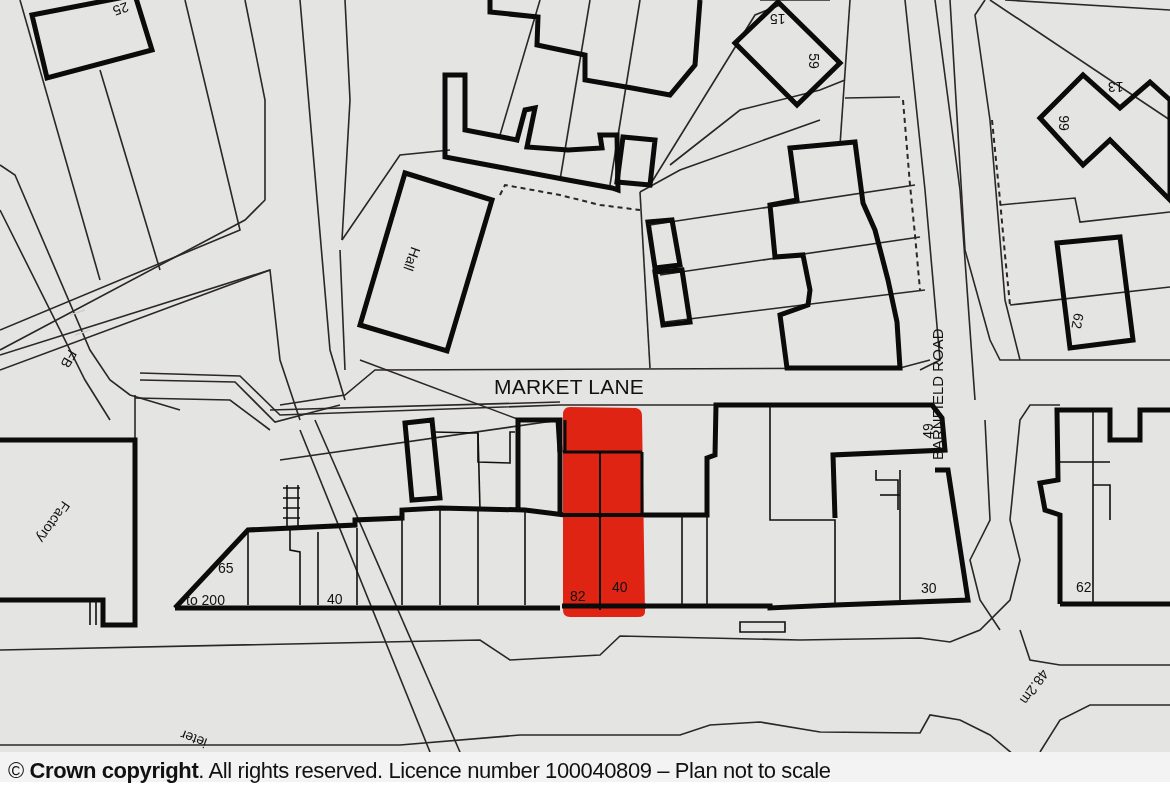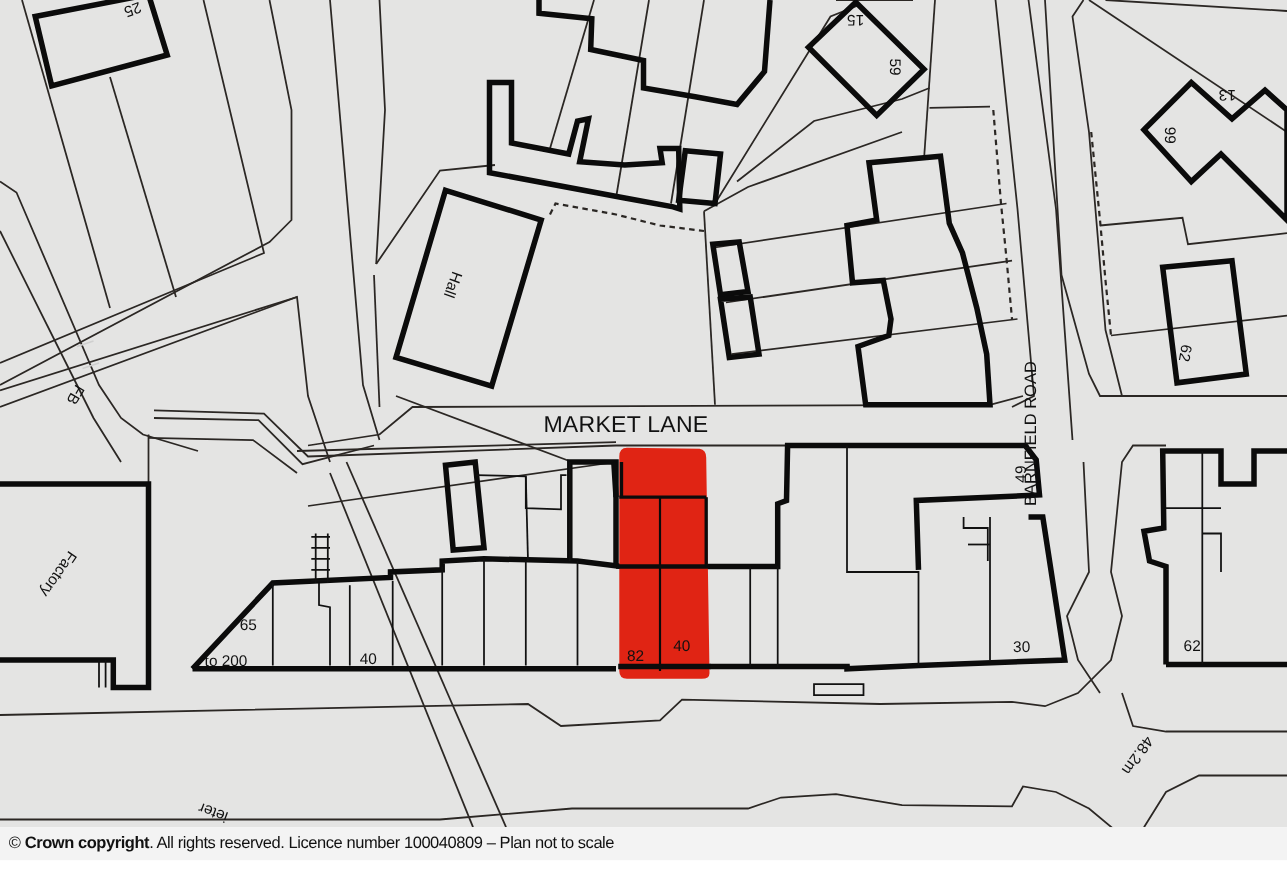--- a/index.html
+++ b/index.html
@@ -1,20 +1,20 @@
 <!DOCTYPE html>
 <html><head>
 <meta charset="utf-8">
 <style>
   html, body { margin: 0; padding: 0; background: #ffffff; }
   body { width: 1170px; height: 800px; position: relative; overflow: hidden; font-family: "Liberation Sans", sans-serif; }
   #map { position: absolute; left: 0; top: 0; width: 1170px; height: 752px; background: #e4e4e3; }
   #map svg { position: absolute; left: 0; top: 0; }
   .footer { position: absolute; left: 0; top: 752px; width: 1170px; height: 30px; background: #f3f3f3; }
-  .footer-text { position: absolute; left: 8px; top: 6px; font-size: 15px; color: #111; letter-spacing: -0.4px; white-space: nowrap; }
+  .footer-text { position: absolute; left: 8px; top: 6px; font-size: 22px; color: #111; letter-spacing: -0.4px; white-space: nowrap; }
   .footer-text b { font-weight: bold; }
   .lbl { position: absolute; color: #111; white-space: nowrap; line-height: 1; }
   .road { font-size: 21px; letter-spacing: 0.2px; }
   .num { font-size: 14px; }
   .bld { font-size: 14px; }
 </style>
 </head>
 <body>
 
 <div id="map">

